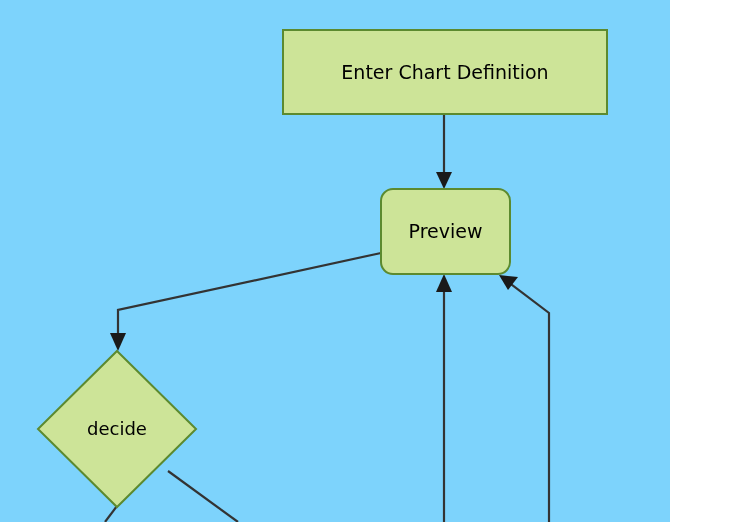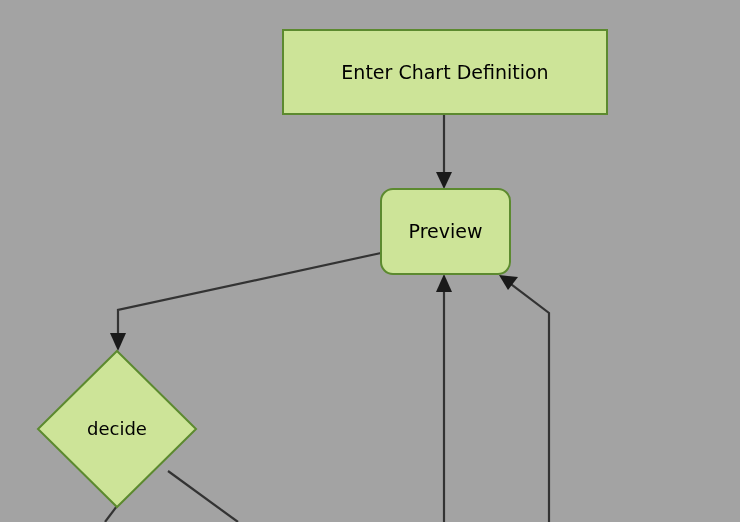--- a/index.html
+++ b/index.html
@@ -9,23 +9,23 @@
     background: #ffffff;
   }
   body {
     width: 740px;
     height: 522px;
     overflow: hidden;
     font-family: "DejaVu Sans", "Liberation Sans", sans-serif;
   }
   #diagram-root {
     position: relative;
-    width: 740px;
+    width: 670px;
     height: 522px;
-    background: #a3a3a3;
+    background: #7dd3fc;
   }
   #flow-svg {
     position: absolute;
     top: 0;
     left: 0;
     width: 740px;
     height: 522px;
     display: block;
   }
   .node-shape {

